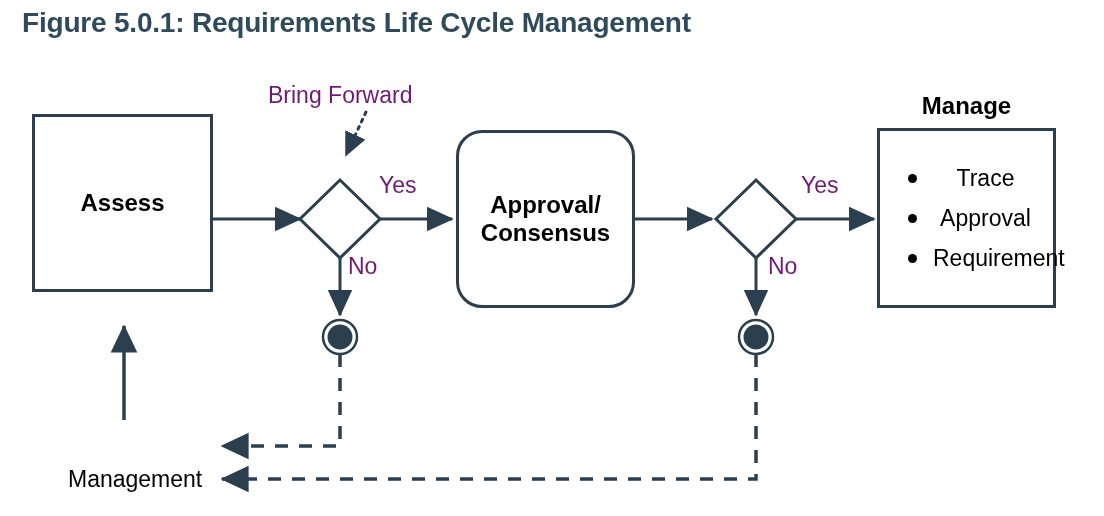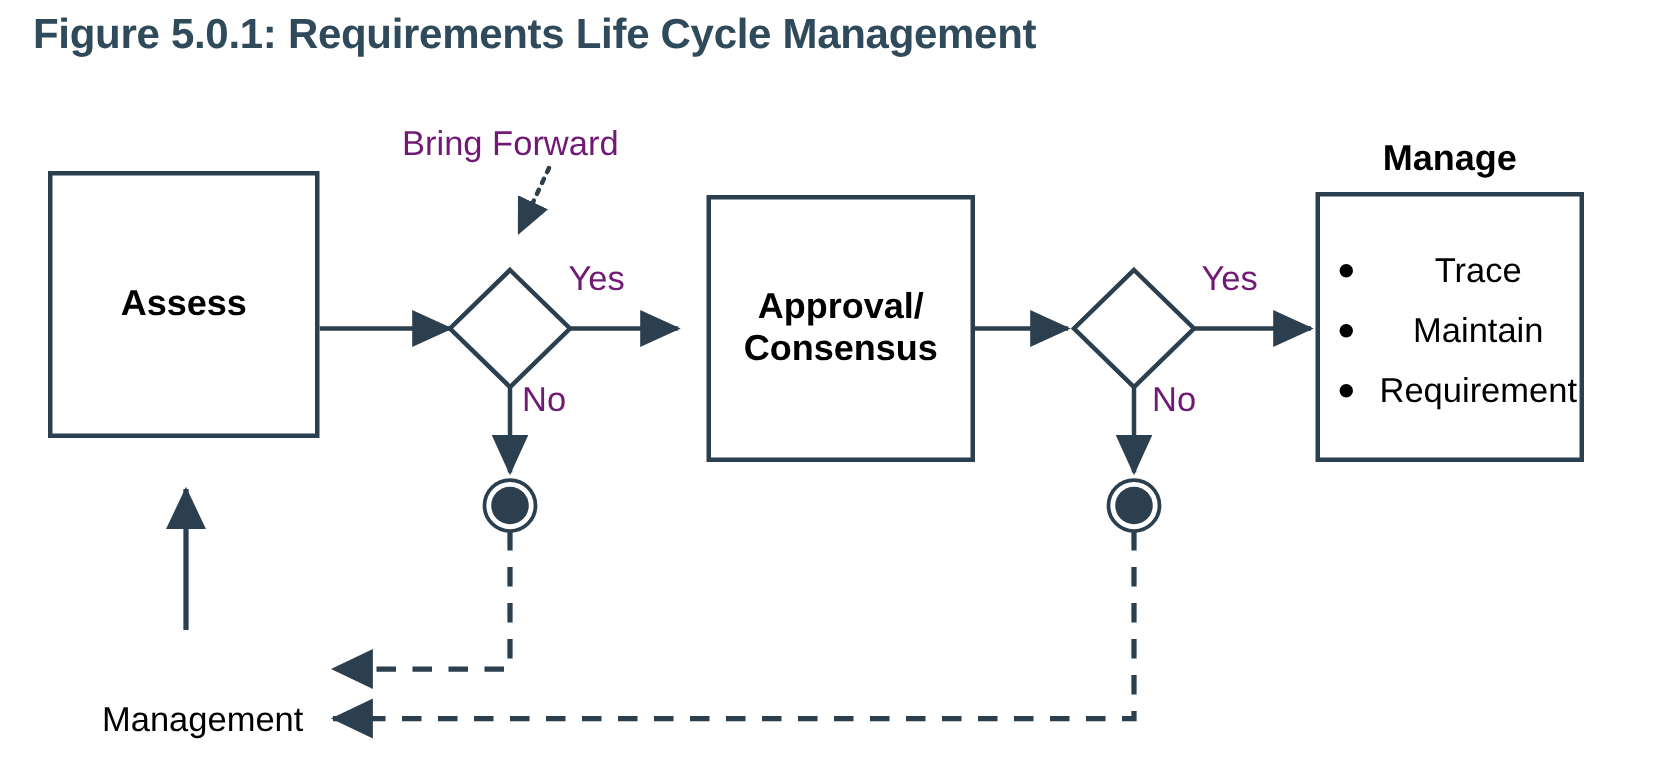--- a/index.html
+++ b/index.html
@@ -51,39 +51,39 @@
   .proc-label {
     font-size: 24px;
     font-weight: bold;
     color: #000000;
     line-height: 1.16;
   }
   #box-assess {
     left: 32px; top: 114px; width: 181px; height: 178px;
   }
   #box-approval {
-    left: 471px; top: 130px; width: 179px; height: 178px;
+    left: 456px; top: 130px; width: 179px; height: 178px; border-radius: 26px;
   }
   #box-manage {
     left: 877px; top: 128px; width: 179px; height: 180px;
     display: block;
   }
   #manage-heading {
     position: absolute;
     left: 877px;
     top: 92px;
     width: 179px;
     text-align: center;
     font-size: 24px;
     font-weight: bold;
     color: #000000;
   }
   .manage-list {
-    margin: 0;
-    padding: 29px 0 0 0;
+    margin: 15px;
+    padding: 12px 0 0 0;
     list-style: none;
   }
   .manage-list li {
     position: relative;
     font-size: 23px;
     color: #000000;
     line-height: 40px;
     padding-left: 38px;
   }
   .manage-list li .bullet-dot {
@@ -183,21 +183,21 @@
   <div id="manage-heading">Manage</div>
 
   <div class="proc-box" id="box-manage">
     <ul class="manage-list">
       <li>
         <span class="bullet-dot"></span>
         <span>Trace</span>
       </li>
       <li>
         <span class="bullet-dot"></span>
-        <span>Maintain</span>
+        <span>Approval</span>
       </li>
       <li>
         <span class="bullet-dot"></span>
         <span>Requirement</span>
       </li>
     </ul>
   </div>
 
   <div class="edge-label" id="label-bring-forward">Bring Forward</div>
 

